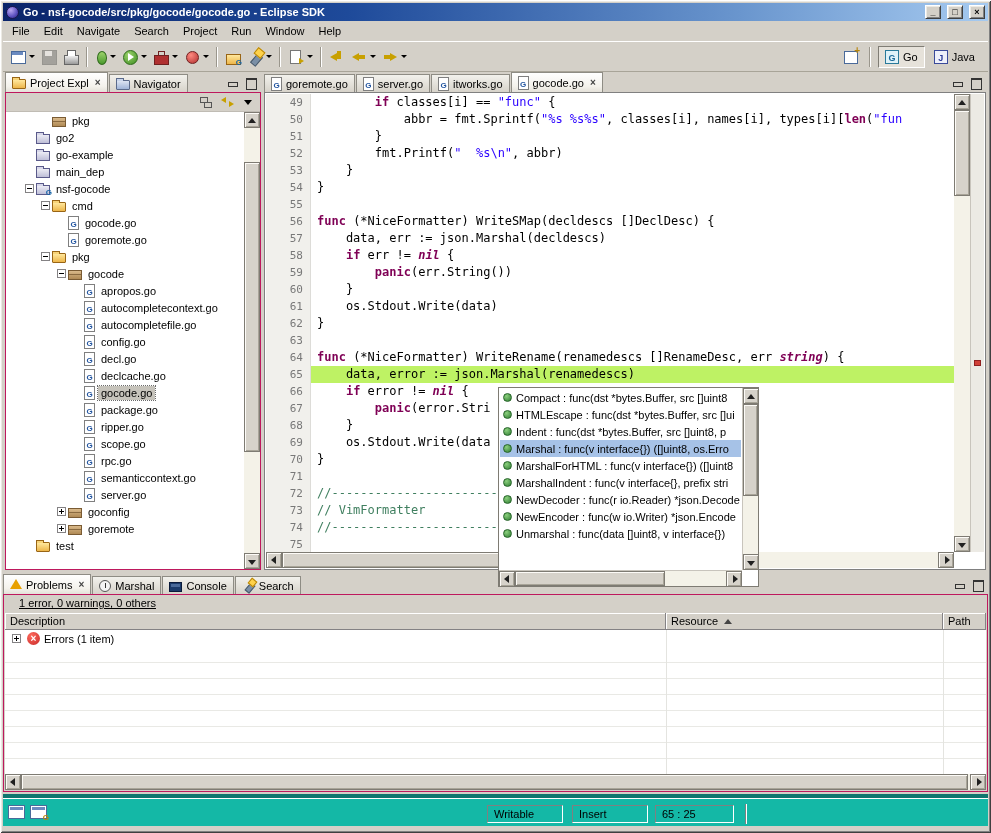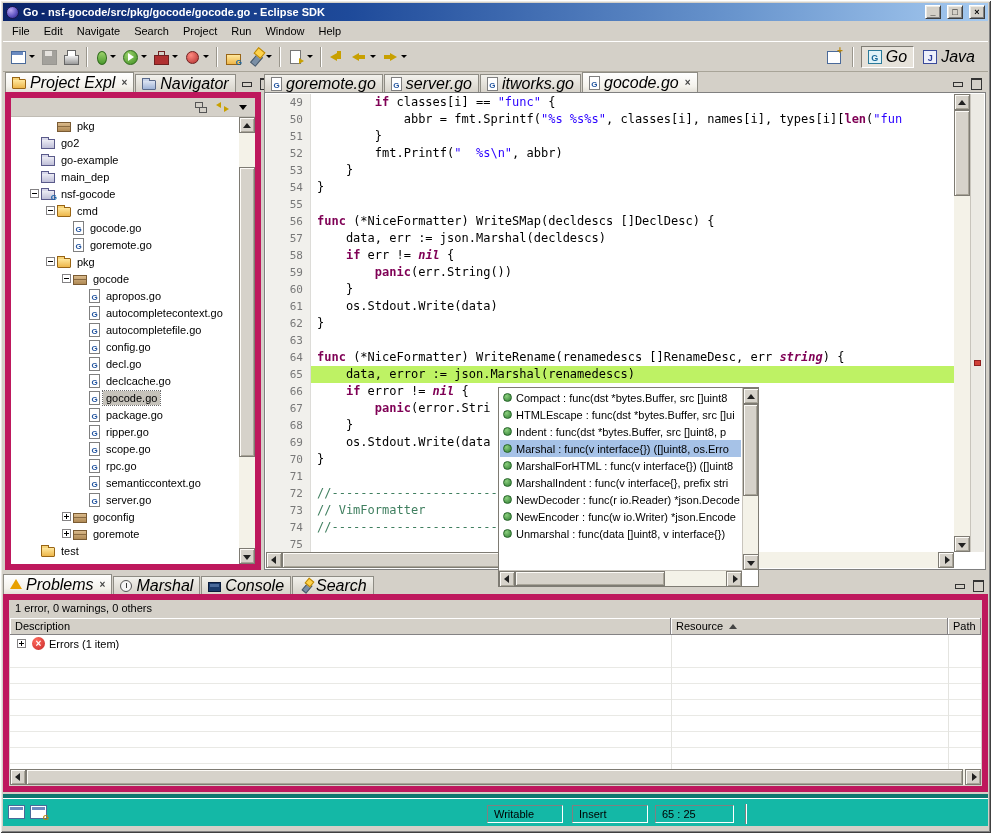--- a/index.html
+++ b/index.html
@@ -66,27 +66,27 @@
   .i-gopersp::after { content:"G"; font:bold 9px/13px "Liberation Sans",sans-serif; color:#1A6A9A; }
   .i-javapersp { width:14px; height:14px; background:#EEF0FA; border:1px solid #3A4A9A; text-align:center; }
   .i-javapersp::after { content:"J"; font:bold 9px/13px "Liberation Sans",sans-serif; color:#2A3A9A; }
 
   
   .main { position:absolute; top:72px; left:3px; right:3px; height:502px; }
   .tabbar { display:flex; align-items:flex-end; height:20px; }
   .tab { display:inline-flex; align-items:center; gap:4px; height:18px; padding:0 6px; white-space:nowrap;
     background:linear-gradient(#F2F1EC,#D7D3CA); border:1px solid #8E8C84; border-bottom:none; margin-right:1px; }
   .tab.active { height:20px; background:linear-gradient(#FFFFFF,#F4F2EC 70%,#E4E1D9); }
-  .tab-label { font-size:16px;font-style:italic; }
+  .tab-label { font-size:11px; }
   .tab-close { font:bold 10px/10px "Liberation Sans",sans-serif; color:#444; margin-left:2px; }
   .panel-btns { margin-left:auto; display:flex; align-items:center; padding:0 2px 2px 0; }
   .pbtn { width:16px; height:14px; position:relative; margin-left:2px; }
   .pbtn.min::after { content:""; position:absolute; left:3px; bottom:3px; width:8px; height:3px; border:1px solid #333; }
   .pbtn.max::after { content:""; position:absolute; left:3px; top:2px; width:9px; height:9px; border:1px solid #333; border-top:2px solid #333; }
-  .panel-body { position:absolute; left:0; right:0; top:20px; bottom:0; border:6px solid #be185d; background:#fff; }
+  .panel-body { position:absolute; left:0; right:0; top:20px; bottom:0; border:1px solid #be185d; background:#fff;padding-left:9px; }
 
   .left-panel { position:absolute; left:2px; top:0; width:256px; height:498px; }
   .view-toolbar { position:absolute; left:0; right:0; top:0; height:19px; background:#D4D0C8; border-bottom:1px solid #C0BCB4;
     display:flex; align-items:center; justify-content:flex-end; gap:3px; padding-right:3px; }
   .vt-btn { width:18px; height:16px; display:flex; align-items:center; justify-content:center; position:relative; }
   .i-collapse { position:relative; width:12px; height:12px; }
   .i-collapse::before { content:""; position:absolute; left:0; top:1px; width:6px; height:4px; border:1px solid #555; }
   .i-collapse::after { content:""; position:absolute; left:4px; top:6px; width:6px; height:4px; border:1px solid #555; }
   .i-link { position:relative; width:13px; height:12px; }
   .i-link::before { content:""; position:absolute; left:0; top:1px; border-right:5px solid #C8A000; border-top:3px solid transparent; border-bottom:3px solid transparent; }
@@ -166,21 +166,21 @@
   
   .ac-popup { position:absolute; left:498px; top:387px; width:261px; height:200px; background:#fff; border:1px solid #7E7B73; z-index:10; }
   .ac-list { position:absolute; left:1px; top:1px; right:17px; bottom:17px; overflow:hidden; }
   .ac-item { display:flex; align-items:center; gap:4px; height:17px; padding:0 3px; white-space:nowrap; overflow:hidden; }
   .ac-item.selected { background:#A6C2E7; }
   .ac-vscroll { right:0; top:0; bottom:16px; border-left:1px solid #C8C4BC; }
   .ac-hscroll { left:0; right:16px; bottom:0; border-top:1px solid #C8C4BC; }
 
   
   .bottom-panel { position:absolute; top:574px; left:3px; right:3px; height:218px; }
-  .bp-body { background:#D4D0C8; }
+  .bp-body { background:#D4D0C8;text-decoration:underline; }
   .summary { height:17px; padding:2px 6px; }
   .ptable-header { position:absolute; left:1px; right:1px; top:18px; height:17px; display:flex; }
   .ph-cell { background:#D4D0C8; border-right:1px solid #848284; border-bottom:1px solid #848284;
     box-shadow:inset 1px 1px 0 #fff; padding:1px 5px; display:flex; align-items:center; gap:6px; overflow:hidden; white-space:nowrap; }
   .sort-asc { width:0; height:0; border-left:4px solid transparent; border-right:4px solid transparent; border-bottom:5px solid #444; }
   .ptable-body { position:absolute; left:1px; right:1px; top:35px; bottom:17px; background:#fff; overflow:hidden; }
   .col-line { position:absolute; top:0; bottom:0; width:1px; background:#E4E4E0; }
   .prow { display:flex; align-items:center; height:17px; gap:4px; padding-left:4px; white-space:nowrap; }
   .prow-empty { height:16px; border-bottom:1px solid #E9E9E5; }
   .bp-hscroll { left:1px; right:1px; bottom:1px; }

